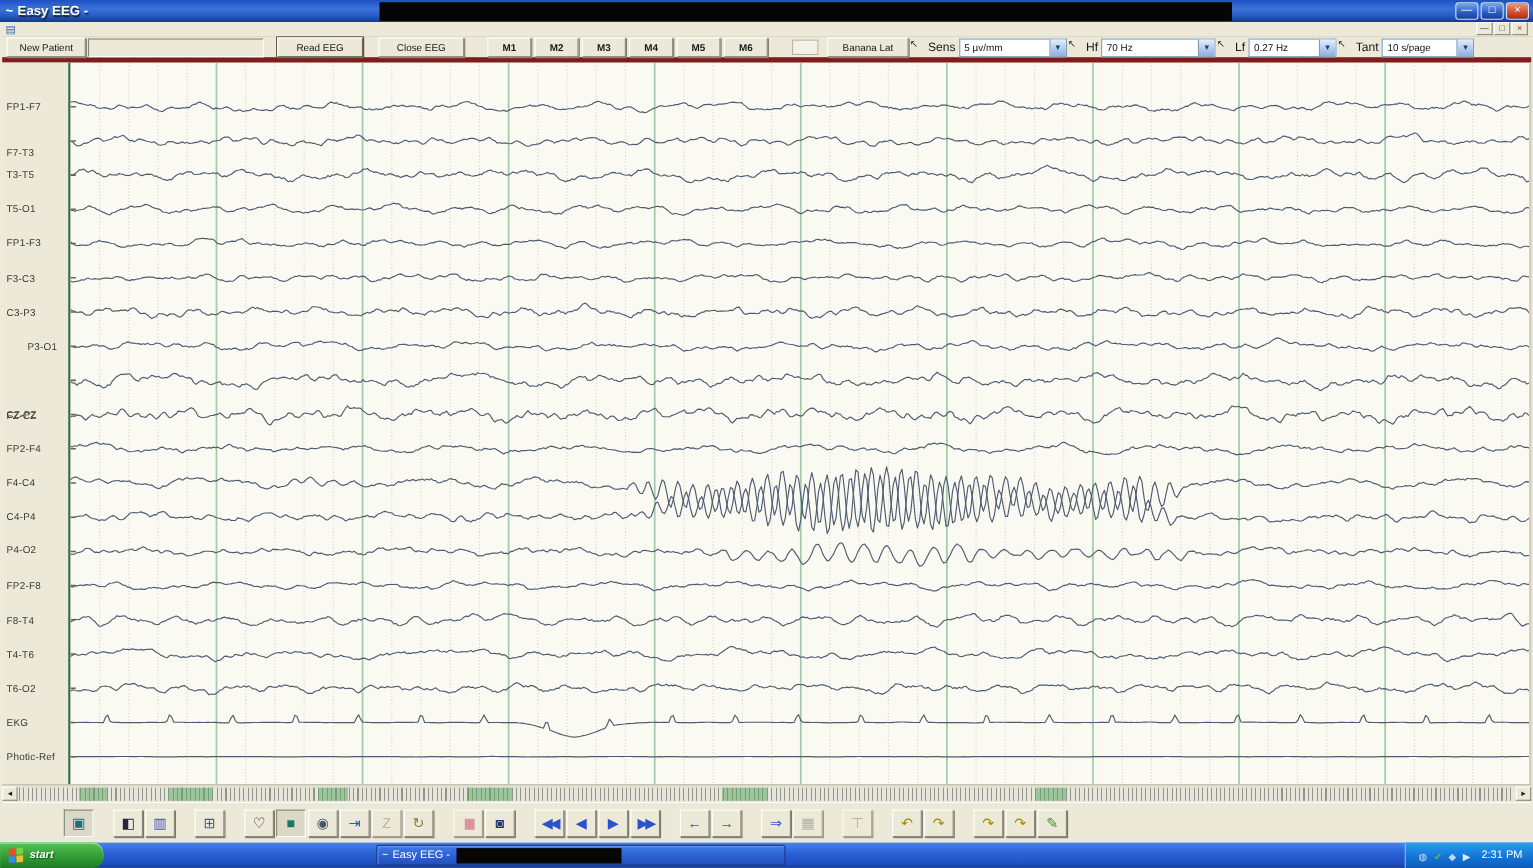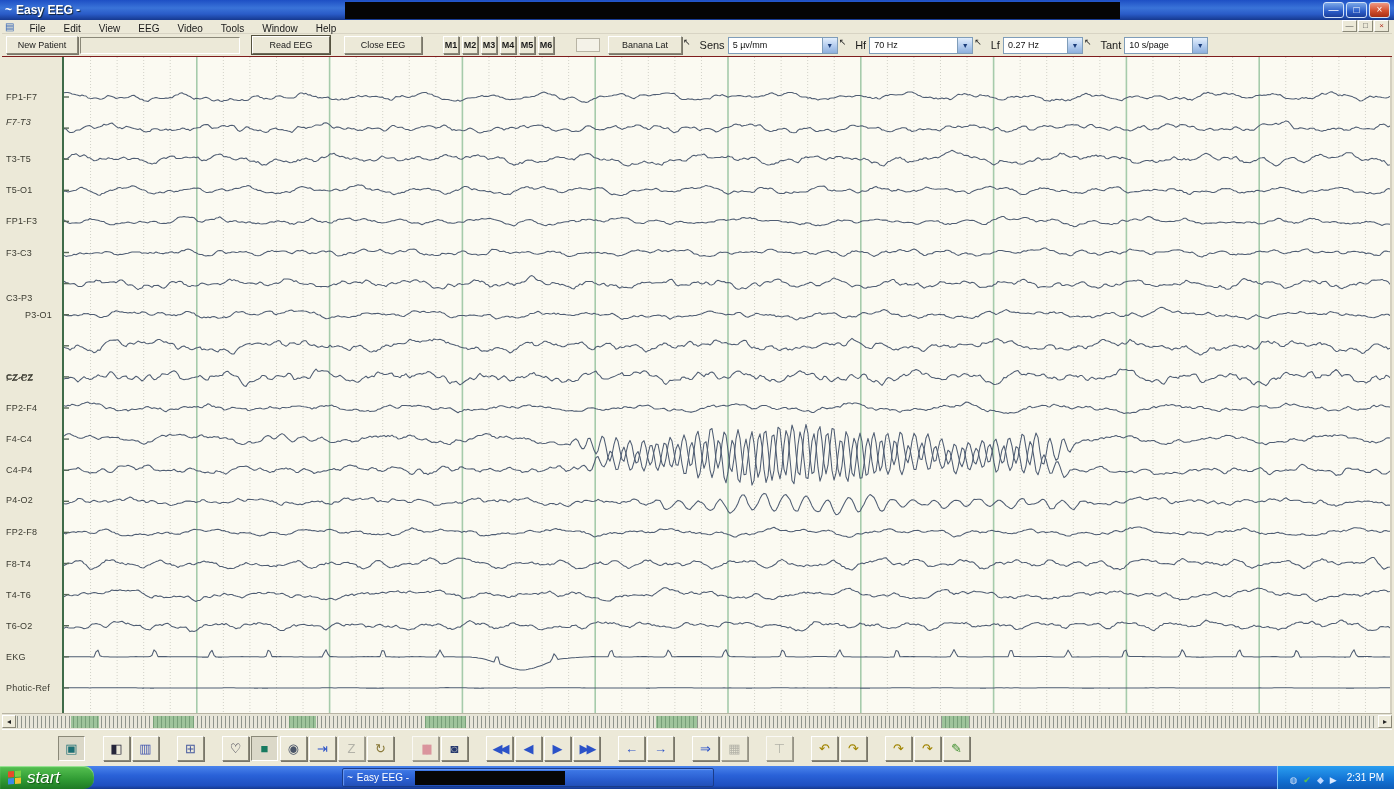--- a/index.html
+++ b/index.html
@@ -22,28 +22,28 @@
     border-bottom:1px solid #d8d4c4; }
   #menu-app-icon { font-size:10px; color:#3565b5; margin:0 6px 0 3px; }
   .menu-item { font-size:10px; color:#1a1a1a; padding:0 9px; }
   #mdi-controls { position:absolute; right:3px; top:0; display:flex; gap:1px; }
   .mdi-btn { width:15px; height:12px; background:#ece9d8; border:1px solid; border-color:#fff #8a8878 #8a8878 #fff;
     font-size:8px; line-height:10px; text-align:center; color:#444; }
   .mdi-btn.close { color:#b03020; }
 
   
   #toolbar { position:absolute; left:2px; top:34px; width:1390px; height:23px; background:#ece9d8; display:flex; align-items:center;
-    padding-left:4px; border-bottom:1px solid #7f1d1d; }
+    padding-left:4px; border-bottom:5px solid #7f1d1d; }
   .btn3d { background:#ece9d8; border:1px solid; border-color:#fff #8a8878 #8a8878 #fff; box-shadow:1px 1px 0 #79766a;
     font-size:9px; color:#1a1a1a; text-align:center; height:18px; line-height:16px; }
   #new-patient-btn { width:72px; }
   #patient-field { width:160px; height:17px; background:#ece9d8; border:1px solid; border-color:#8a8878 #fff #fff #8a8878; margin-left:2px; }
   #read-eeg-btn { width:78px; margin-left:12px; border-color:#fff #6a6858 #6a6858 #fff; box-shadow:0 0 0 1px #55523f,1px 1px 0 #55523f; }
   #close-eeg-btn { width:78px; margin-left:14px; }
-  .m-btn { width:16px; margin-left:3px; font-weight:bold; }
+  .m-btn { width:40px; margin-left:3px; font-weight:bold; }
   #m-buttons { display:flex; margin-left:18px; }
   #indicator-box { width:24px; height:14px; background:#f4f2e8; border:1px solid #b8b4a4; margin-left:22px; }
   #banana-btn { width:74px; margin-left:8px; position:relative; }
   .cursor-mark { font-size:9px; color:#222; margin:0 1px 6px 1px; }
   .tb-label { font-size:11px; color:#1a1a1a; margin:0 3px 0 8px; }
   .combo { display:flex; height:17px; border:1px solid #7f9db9; background:#fff; align-items:stretch; }
   .combo .val { font-size:9px; line-height:15px; padding:0 4px; color:#111; white-space:nowrap; }
   .combo .dd { width:15px; background:linear-gradient(#e2eefc,#aec8ec 60%,#8eb0dc); border-left:1px solid #7f9db9;
     font-size:7px; color:#1a3c7a; text-align:center; line-height:15px; }
 
@@ -79,21 +79,21 @@
 
   
   #taskbar { position:absolute; left:0; top:766px; width:1394px; height:23px;
     background:linear-gradient(#4a84ec,#2a62d8 40%,#1e4fc0 85%,#16398f); display:flex; align-items:center; }
   #start-btn { height:23px; width:94px; background:linear-gradient(#57c252,#2f9a33 60%,#1e7a24);
     border-radius:0 10px 10px 0; display:flex; align-items:center; padding-left:8px; box-shadow:inset 0 1px 1px #9fe69a; }
   #win-flag { width:14px; height:13px; display:grid; grid-template-columns:6px 6px; grid-template-rows:6px 6px; gap:1px;
     transform:skewY(-5deg); margin-right:5px; }
   #win-flag span:nth-child(1){background:#e84a2a;} #win-flag span:nth-child(2){background:#7ad048;}
   #win-flag span:nth-child(3){background:#3a8ae8;} #win-flag span:nth-child(4){background:#f0c030;}
-  #start-label { color:#fff; font-weight:normal; font-style:italic; font-size:17px; text-shadow:1px 1px 1px #145a14; }
+  #start-label { color:#fff; font-weight:bold; font-style:italic; font-size:10px; text-shadow:1px 1px 1px #145a14; }
   #task-item { margin-left:248px; width:372px; height:19px; background:linear-gradient(#3f7ae8,#2a5ed0 60%,#2250b8);
     border:1px solid #1a3c8a; border-radius:2px; display:flex; align-items:center; padding:0 4px; box-shadow:inset 1px 1px 1px #6a9af4; }
   #task-icon { color:#fff; font-size:10px; margin-right:4px; }
   #task-label { color:#fff; font-size:10px; white-space:nowrap; }
   #task-redaction { width:150px; height:14px; background:#060606; margin-left:6px; }
   #tray { position:absolute; right:0; top:0; height:23px; display:flex; align-items:center; padding:0 10px 0 12px;
     background:linear-gradient(#2a9ef0,#1272d4 60%,#0d5cb8); border-left:1px solid #7ac0f8; }
   .tray-icon { font-size:9px; margin-right:6px; }
   #tray-time { color:#fff; font-size:10px; margin-left:4px; }
 </style>
@@ -108,21 +108,20 @@
     <div id="title-redaction"></div>
     <div class="win-controls">
       <div class="win-btn">—</div>
       <div class="win-btn">□</div>
       <div class="win-btn close">×</div>
     </div>
   </div>
 
   <div id="menubar">
     <span id="menu-app-icon">▤</span>
-    <span id="menu-items"><span class="menu-item">File</span><span class="menu-item">Edit</span><span class="menu-item">View</span><span class="menu-item">EEG</span><span class="menu-item">Video</span><span class="menu-item">Tools</span><span class="menu-item">Window</span><span class="menu-item">Help</span></span>
     <div id="mdi-controls">
       <div class="mdi-btn">—</div>
       <div class="mdi-btn">□</div>
       <div class="mdi-btn close">×</div>
     </div>
   </div>
 
   <div id="toolbar">
     <div class="btn3d" id="new-patient-btn">New Patient</div>
     <input id="patient-field" value="" style="">
@@ -134,21 +133,21 @@
         <div class="btn3d m-btn">M3</div>
         <div class="btn3d m-btn">M4</div>
         <div class="btn3d m-btn">M5</div>
         <div class="btn3d m-btn">M6</div>
       </div>
     <div id="indicator-box"></div>
     <div class="btn3d" id="banana-btn">Banana Lat</div>
     <span class="cursor-mark">↖</span>
 
     <span class="tb-label">Sens</span>
-    <div class="combo" style="width:110px">
+    <div class="combo" style="width:98px">
       <span class="val" style="flex:1">5 µv/mm</span>
       <span class="dd">▼</span>
     </div>
     <span class="cursor-mark">↖</span>
 
     <span class="tb-label">Hf</span>
     <div class="combo" style="width:104px">
       <span class="val" style="flex:1">70 Hz</span>
       <span class="dd">▼</span>
     </div>
@@ -164,26 +163,26 @@
     <span class="tb-label">Tant</span>
     <div class="combo" style="width:84px">
       <span class="val" style="flex:1">10 s/page</span>
       <span class="dd">▼</span>
     </div>
   </div>
 
   <div id="chart-zone">
     <div id="channel-gutter">
         <div class="ch-label" style="top: 35px;">FP1-F7</div>
-        <div class="ch-label" style="top: 60px; font-style: italic;">F7-T3</div>
+        <div class="ch-label" style="top: 77px;">F7-T3</div>
         <div class="ch-label" style="top: 97.2px;">T3-T5</div>
         <div class="ch-label" style="top: 128.3px;">T5-O1</div>
         <div class="ch-label" style="top: 159.4px;">FP1-F3</div>
         <div class="ch-label" style="top: 190.5px;">F3-C3</div>
-        <div class="ch-label" style="top: 236px;">C3-P3</div>
+        <div class="ch-label" style="top: 222px;">C3-P3</div>
         <div class="ch-label" style="top: 252.7px; margin-left: 19px;">P3-O1</div>
         <div class="ch-label" style="top: 283.8px; margin-top: 32px;">FZ-CZ</div>
         <div class="ch-label" style="top: 314.9px;">CZ-PZ</div>
         <div class="ch-label" style="top: 346px;">FP2-F4</div>
         <div class="ch-label" style="top: 377.1px;">F4-C4</div>
         <div class="ch-label" style="top: 408.2px;">C4-P4</div>
         <div class="ch-label" style="top: 438px;">P4-O2</div>
         <div class="ch-label" style="top: 470.4px;">FP2-F8</div>
         <div class="ch-label" style="top: 501.5px;">F8-T4</div>
         <div class="ch-label" style="top: 532.6px;">T4-T6</div>

